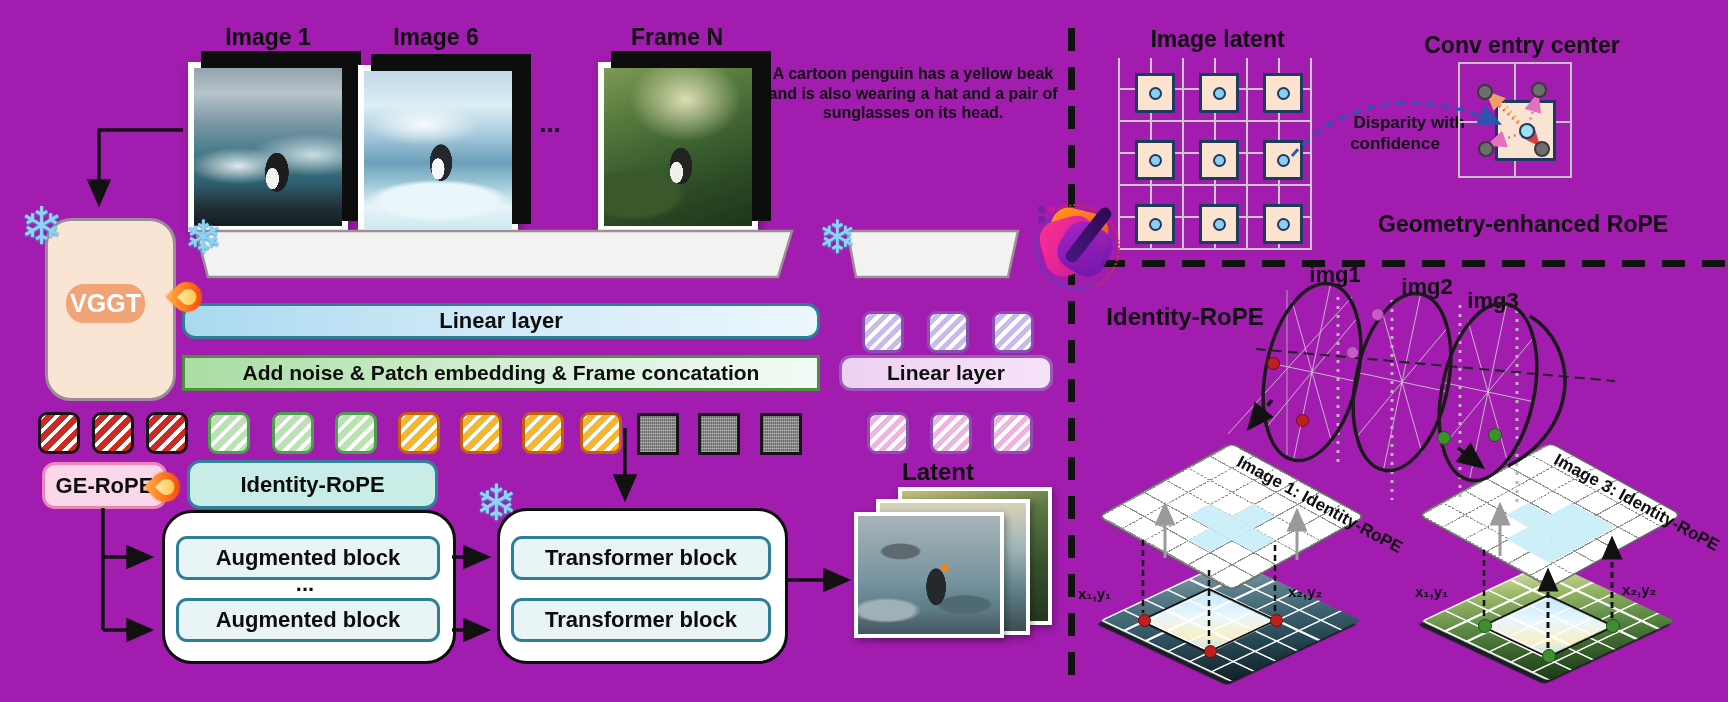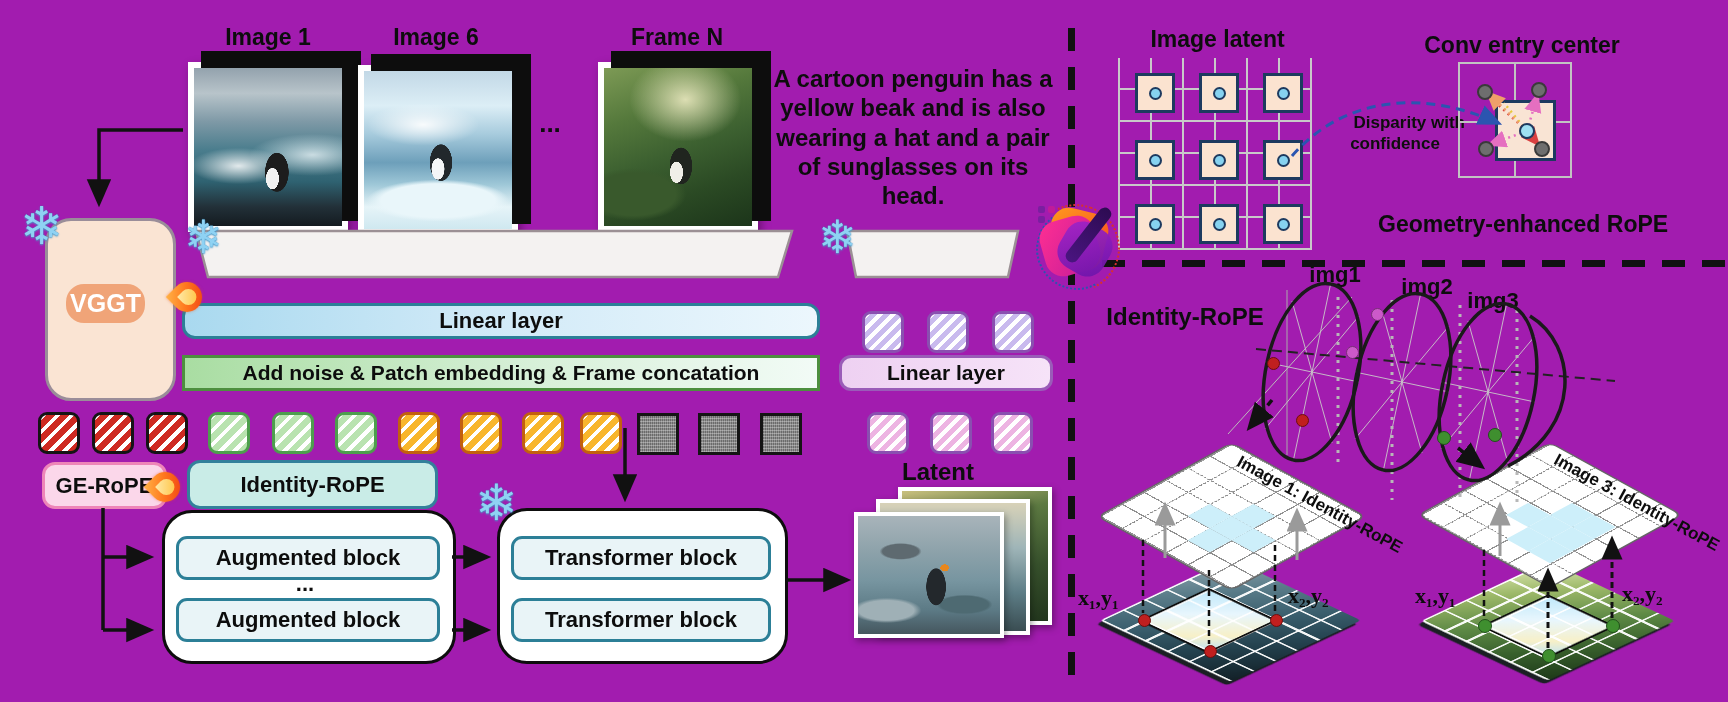--- a/index.html
+++ b/index.html
@@ -125,21 +125,21 @@
         repeating-linear-gradient(90deg,rgba(255,255,255,.95) 0 3px,transparent 3px 31px),
         linear-gradient(125deg,#e2ecb8 0%,#9cb868 25%,#5c8844 52%,#38602c 75%,#1d3818 100%);}
   .hl-box{position:absolute;border:3px solid #0d0d0d;background-image:
         repeating-linear-gradient(0deg,rgba(255,255,255,.95) 0 3px,transparent 3px 31px),
         repeating-linear-gradient(90deg,rgba(255,255,255,.95) 0 3px,transparent 3px 31px),
         linear-gradient(135deg,#bfe8fa 0%,#e8f6fd 40%,#f7f0c8 75%,#bfe4f7 100%);}
   .dotR{position:absolute;width:11px;height:11px;border-radius:50%;background:#c01f1f;border:1px solid #6e0e0e;z-index:6;}
   .dotG{position:absolute;width:12px;height:12px;border-radius:50%;background:#3f8f2f;border:1px solid #20511a;z-index:6;}
   .plane-label{position:absolute;font-weight:700;font-size:17px;white-space:nowrap;transform:rotate(28.5deg);
                transform-origin:0 0;z-index:6;}
-  .coord{position:absolute;font-weight:700;font-size:22px;white-space:nowrap;z-index:6;font-family:Liberation Serif, serif;}
+  .coord{position:absolute;font-weight:700;font-size:15px;white-space:nowrap;z-index:6;}
 
   
   .logo{position:absolute;z-index:8;}
   .petal{position:absolute;border-radius:18px;}
   .brushstick{position:absolute;width:13px;height:66px;border-radius:7px;background:linear-gradient(180deg,#2d0b52,#4a1580);
               transform:rotate(38deg);}
   .arc{position:absolute;border:2.5px dotted;border-radius:50%;background:transparent;}
 
   svg.overlay{position:absolute;left:0;top:0;z-index:5;pointer-events:none;}
 </style>
@@ -156,21 +156,21 @@
   <div class="card" style="left:188px;top:62px;">
       <div class="photo ph1"></div>
     </div>
   <div class="card" style="left:358px;top:65px;">
       <div class="photo ph2"></div>
     </div>
   <div class="card" style="left:598px;top:62px;">
       <div class="photo phN"></div>
     </div>
 
-  <div class="lbl" style="left:763px;top:64px;width:300px;font-size:24px;white-space:normal;line-height:1.22;text-align:center;">A cartoon penguin has a yellow beak and is also wearing a hat and a pair of sunglasses on its head.</div>
+  <div class="lbl" style="left:763px;top:64px;width:300px;font-size:16px;white-space:normal;line-height:1.22;text-align:center;">A cartoon penguin has a yellow beak and is also wearing a hat and a pair of sunglasses on its head.</div>
 
   <div class="abs vggt"></div>
   <div class="abs vggt-pill">VGGT</div>
 
   <div class="lbl" style="left:294px;top:241px;width:400px;font-size:22px;">Keyframe VAE Encoder</div>
   <div class="lbl" style="left:900px;top:238px;width:64px;font-size:26px;">T5</div>
 
   <div class="bar bar-blue">Linear layer</div>
   <div class="bar bar-green">Add noise &amp; Patch embedding &amp; Frame concatation</div>
   <div class="bar bar-purple">Linear layer</div>

